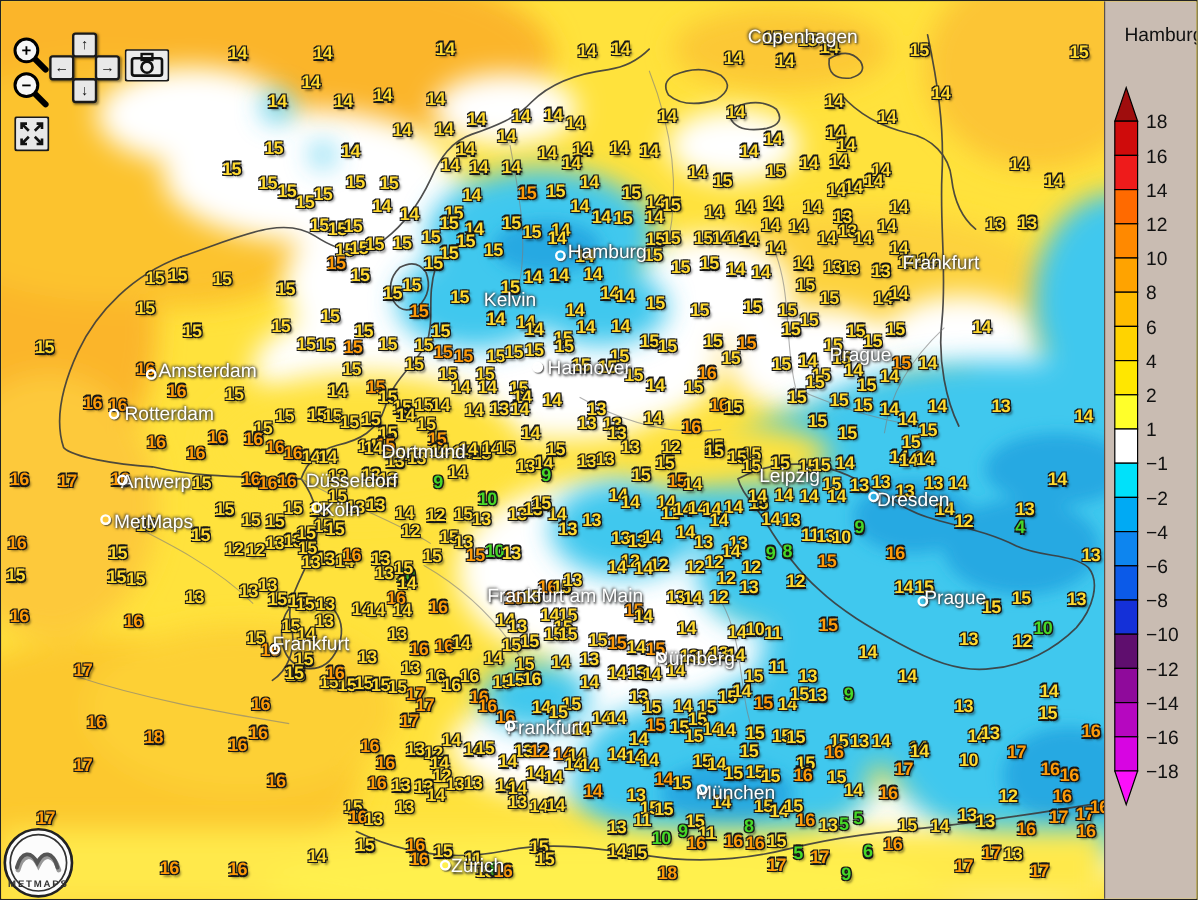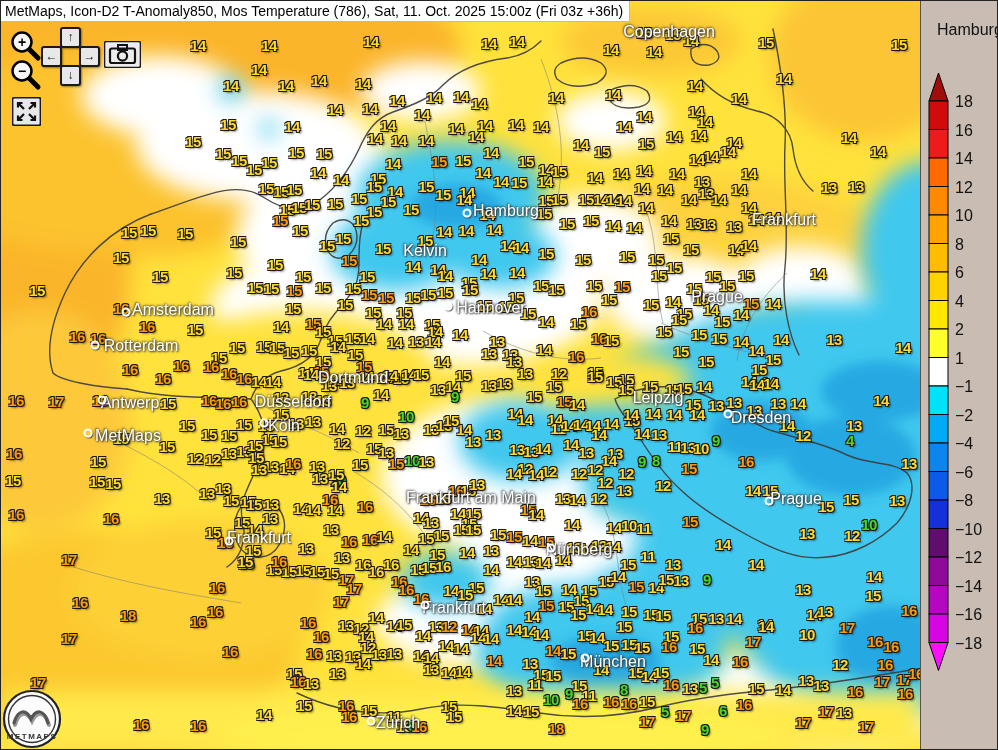--- a/index.html
+++ b/index.html
@@ -906,23 +906,20 @@
   <svg class="ctl" style="left:11px;top:96px" width="29" height="29">
     <rect x="0.5" y="0.5" width="28" height="28" rx="2" fill="#e8e8e8" stroke="#1a1a1a" stroke-width="1.8"></rect>
     <g stroke="#111" stroke-width="2.2" fill="none">
       <path d="M12,12 L6,6 M6,10.5 L6,6 L10.5,6"></path>
       <path d="M17,12 L23,6 M18.5,6 L23,6 L23,10.5"></path>
       <path d="M12,17 L6,23 M6,18.5 L6,23 L10.5,23"></path>
       <path d="M17,17 L23,23 M23,18.5 L23,23 L18.5,23"></path>
     </g>
   </svg>
 
-  <div class="titlebar">
-    <span>MetMaps, Icon-D2 T-Anomaly850, Mos Temperature (786), Sat, 11. Oct. 2025 15:00z (Fri 03z +36h)</span>
-  </div>
 
   <div class="legend">
     <span class="kelvin">Hamburg</span>
     <svg width="79" height="750" id="legend-svg">
         <polygon points="8,100 17.5,72 27,100" fill="#9f0d0d" stroke="#000" stroke-width="1"></polygon>
         <rect x="8" y="100" width="19" height="28.5" fill="#cf0b0b" stroke="#000" stroke-width="1"></rect>
         <rect x="8" y="128.5" width="19" height="28.5" fill="#ee1b1b" stroke="#000" stroke-width="1"></rect>
         <rect x="8" y="157" width="19" height="28.5" fill="#ff6a00" stroke="#000" stroke-width="1"></rect>
         <rect x="8" y="185.5" width="19" height="28.5" fill="#ff8900" stroke="#000" stroke-width="1"></rect>
         <rect x="8" y="214" width="19" height="28.5" fill="#ffa300" stroke="#000" stroke-width="1"></rect>

